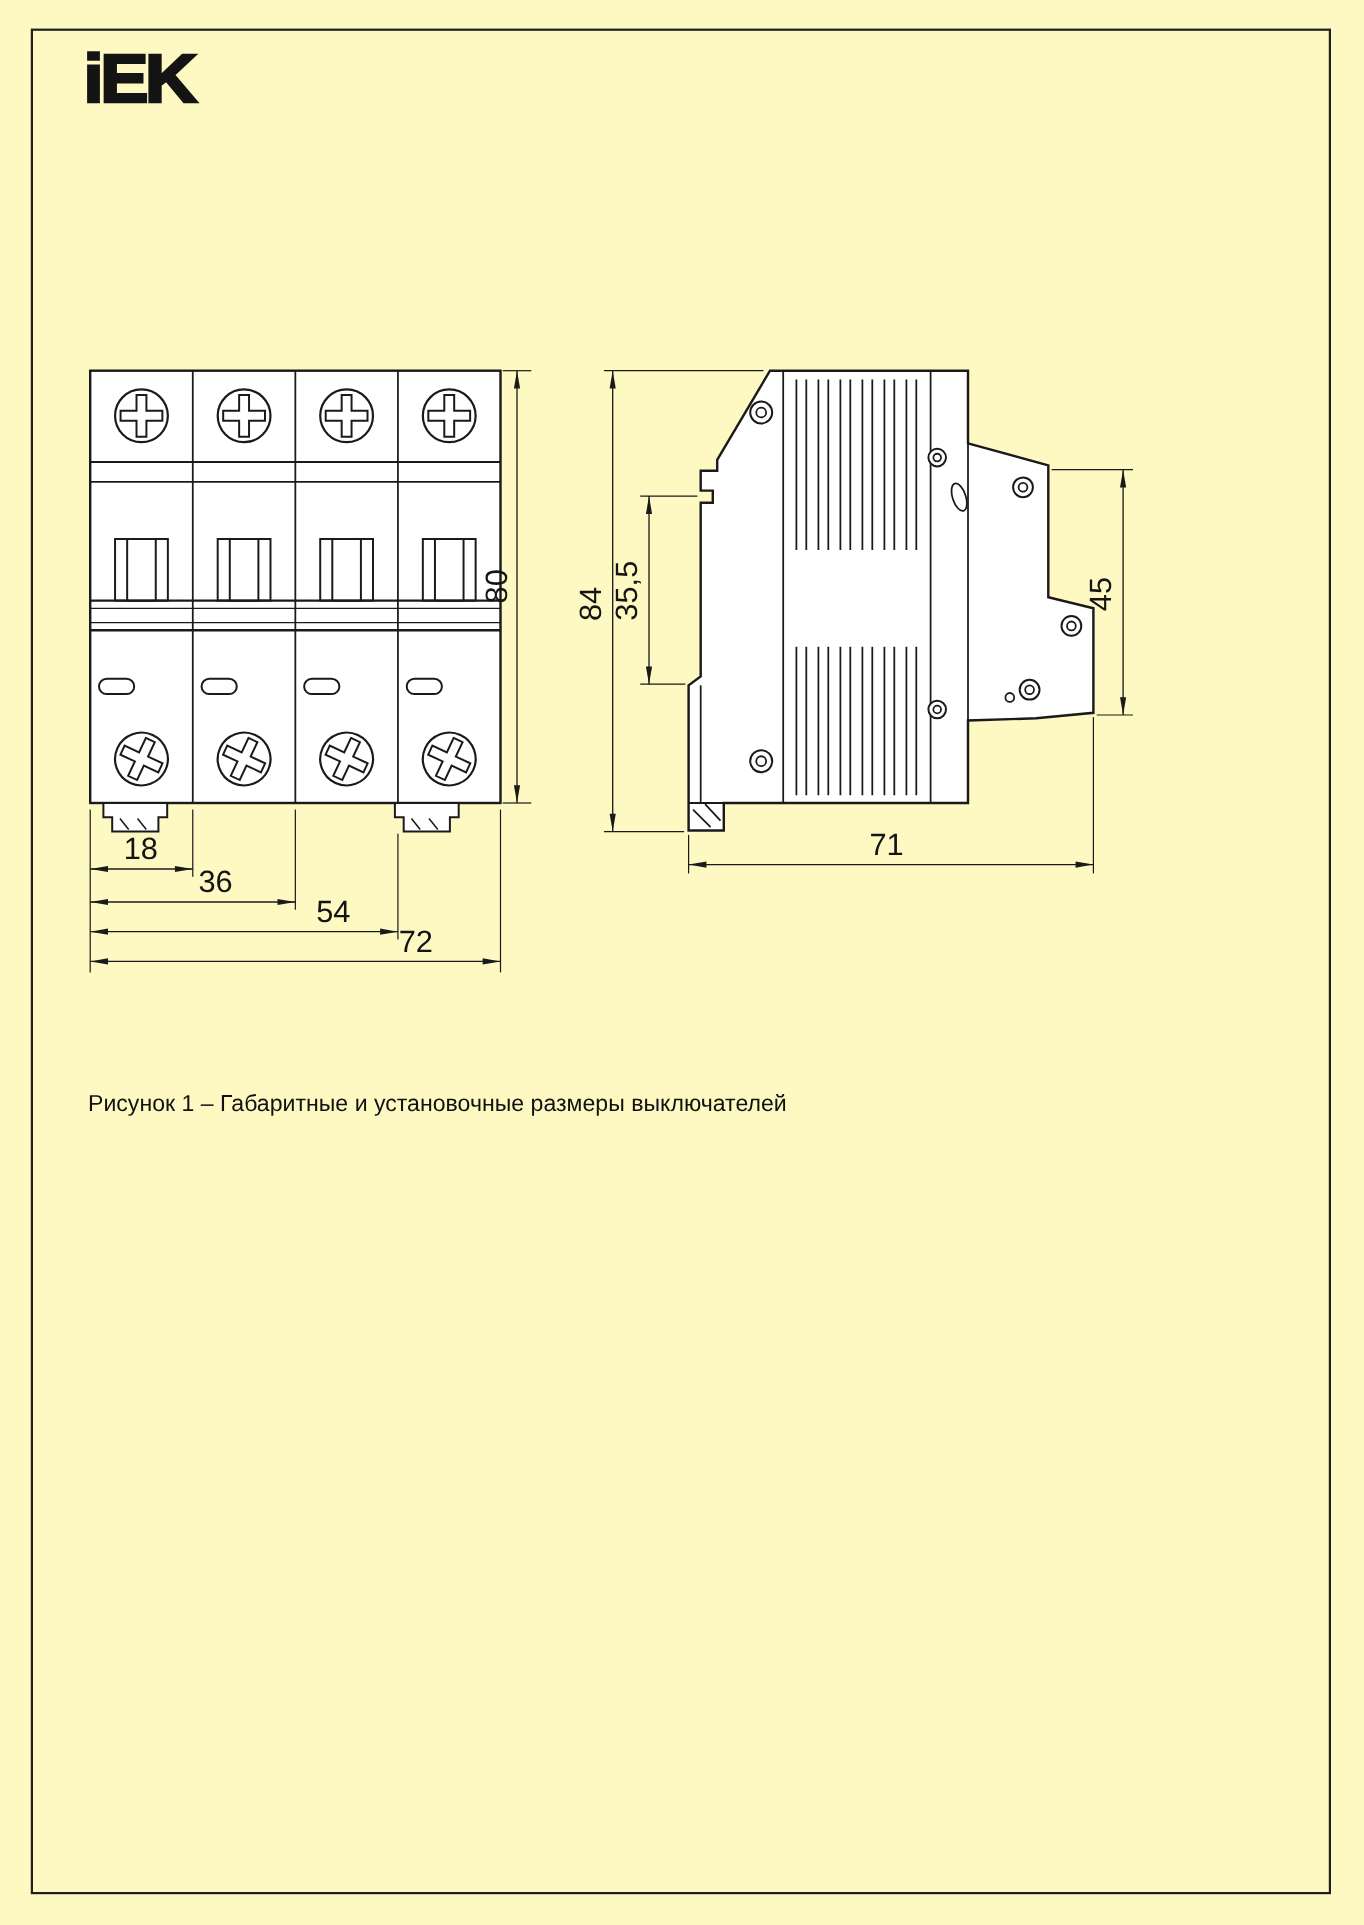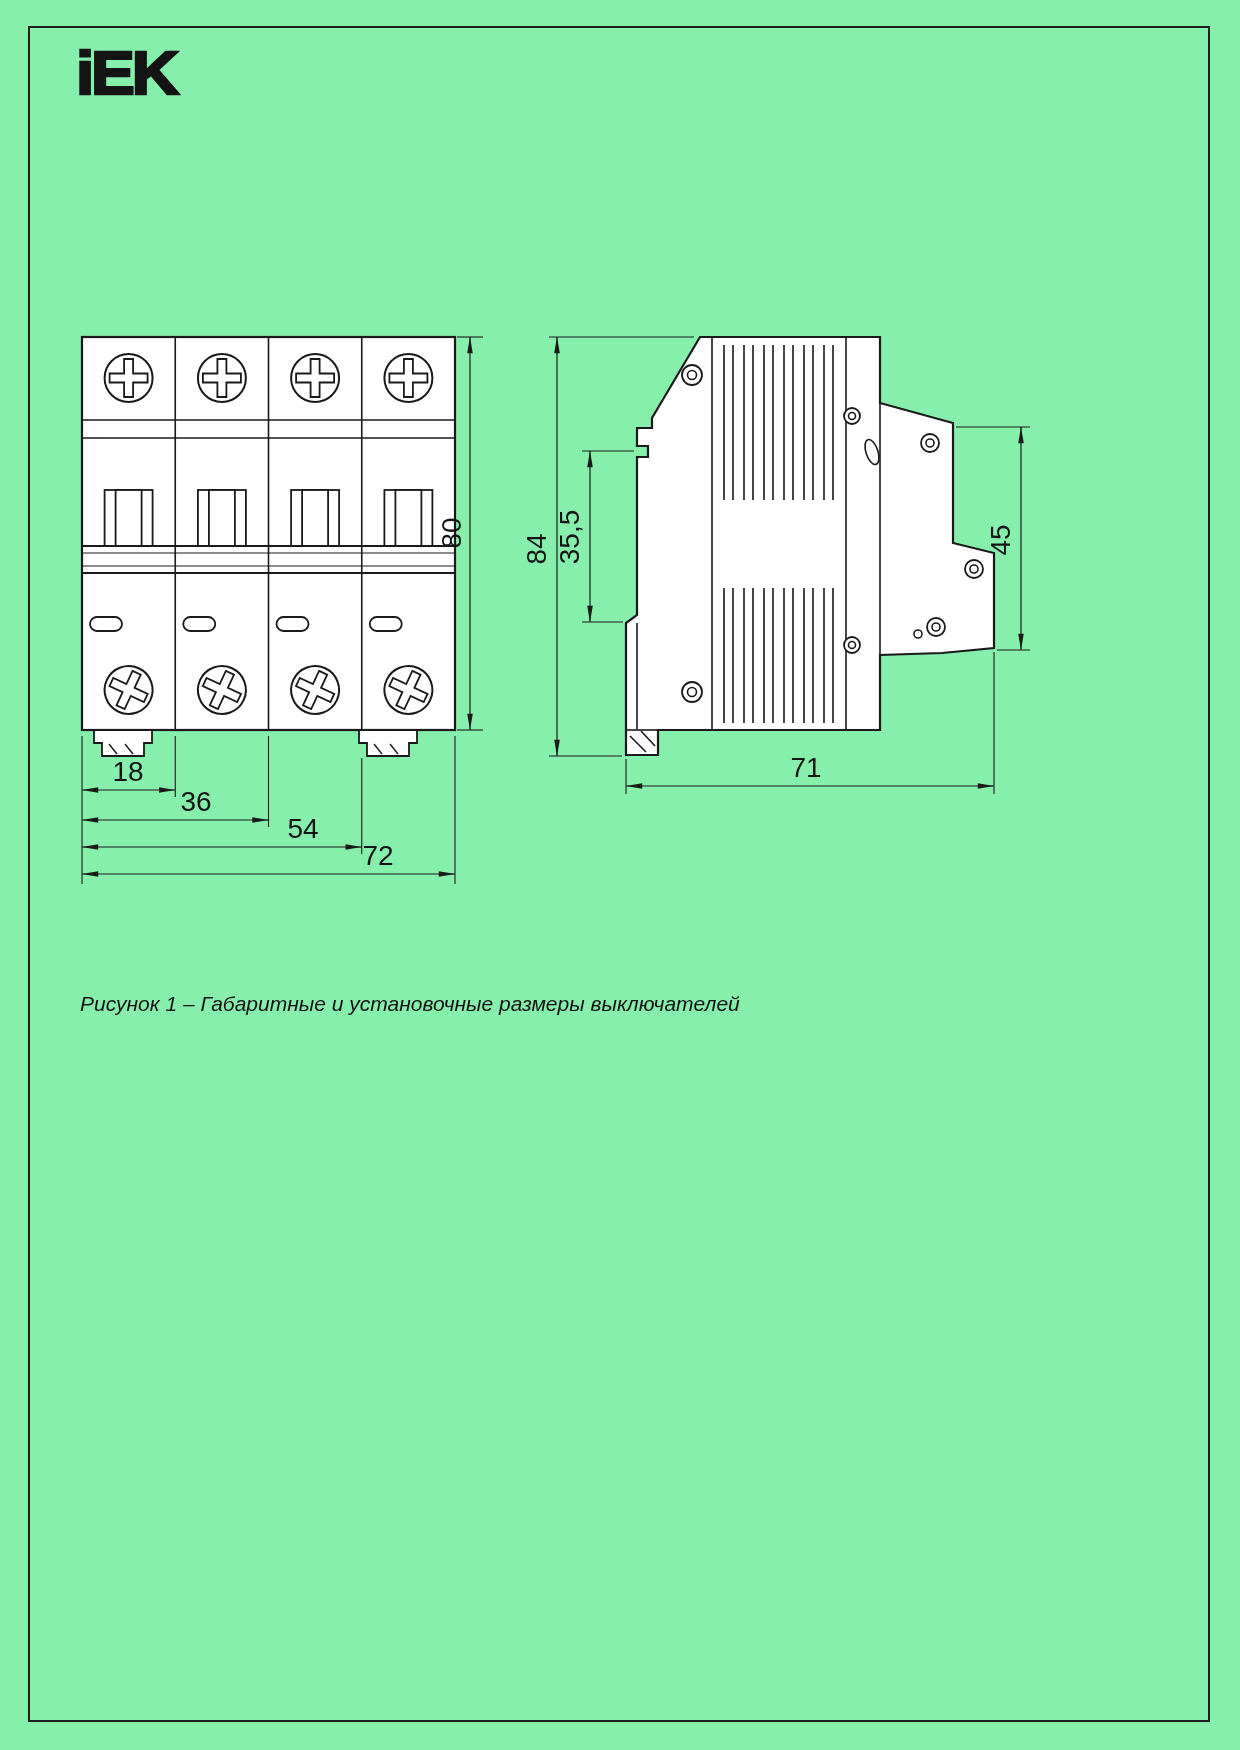--- a/index.html
+++ b/index.html
@@ -7,21 +7,21 @@
     padding: 0;
     background: #ffffff;
     width: 1240px;
     height: 1750px;
     font-family: "Liberation Sans", sans-serif;
   }
   .page {
     position: relative;
     width: 1240px;
     height: 1750px;
-    background: #86efac;
+    background: #fef9c3;
     overflow: hidden;
   }
   .frame {
     position: absolute;
     left: 28px;
     top: 26px;
     width: 1182px;
     height: 1696px;
     border: 2px solid #1f1f1f;
     box-sizing: border-box;
@@ -38,21 +38,20 @@
     transform: scaleX(1.06);
     transform-origin: left top;
     line-height: 1;
   }
   .caption {
     position: absolute;
     left: 80px;
     top: 992px;
     font-size: 21px;
     color: #111;
-    font-style: italic;
   }
   svg.drawing {
     position: absolute;
     left: 0;
     top: 0;
   }
   .o2 { stroke: #1a1a1a; stroke-width: 2.2; fill: none; }
   .o2f { stroke: #1a1a1a; stroke-width: 2.2; fill: #ffffff; }
   .o1 { stroke: #1a1a1a; stroke-width: 1.6; fill: none; }
   .o1f { stroke: #1a1a1a; stroke-width: 1.8; fill: #ffffff; }

